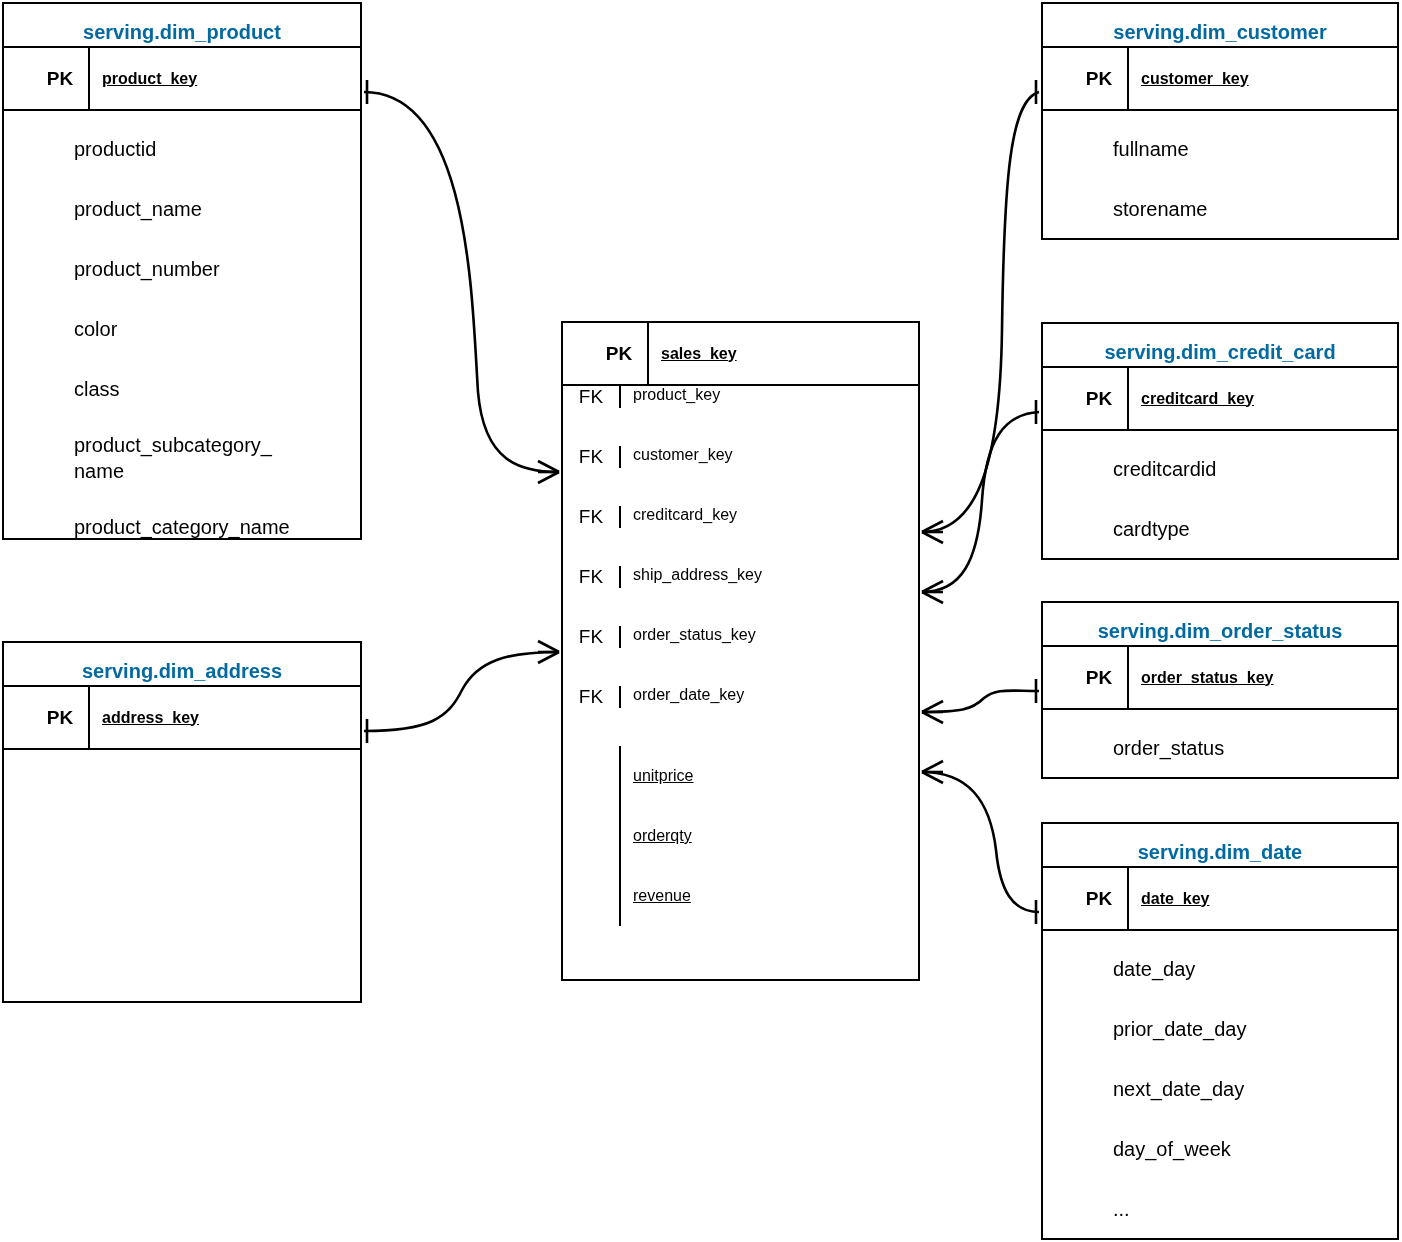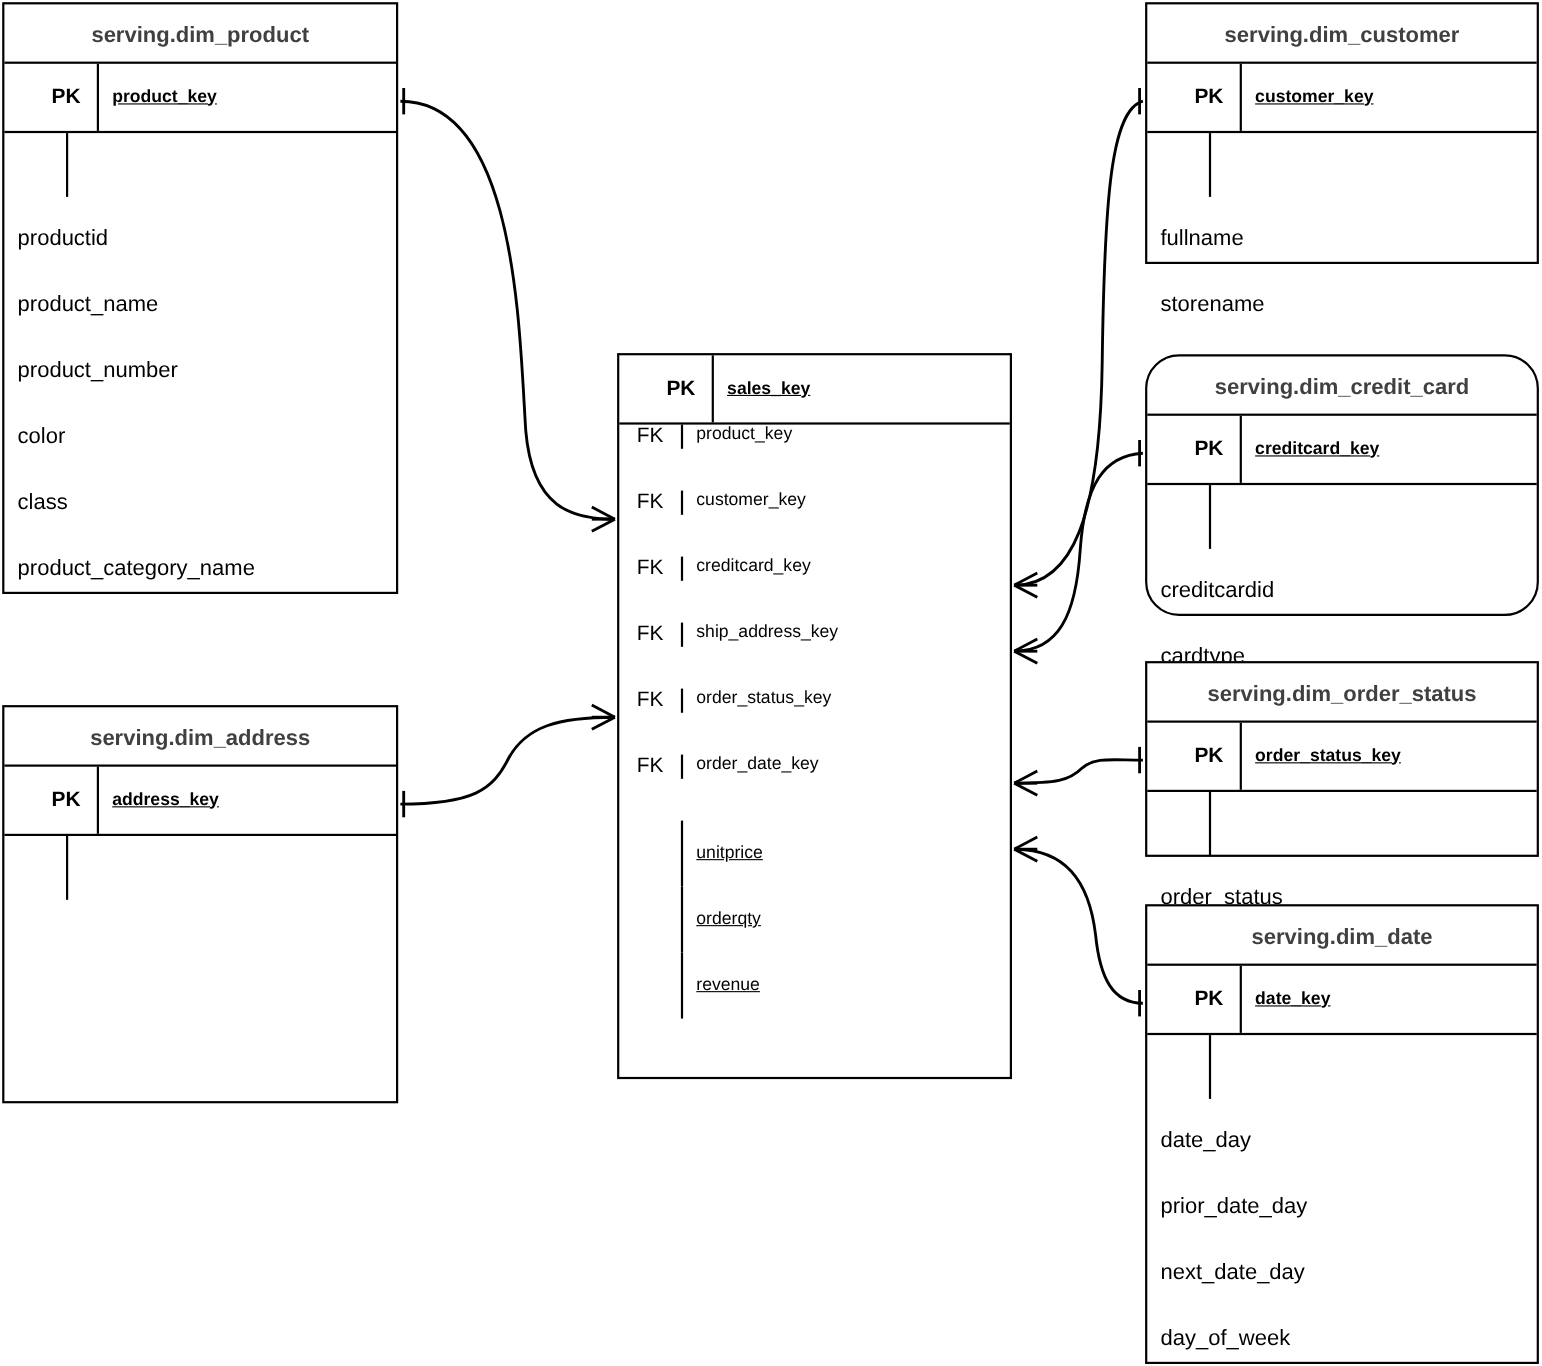--- a/index.html
+++ b/index.html
@@ -25,26 +25,26 @@
     pointer-events: none;
   }
   .entity {
     position: absolute;
     box-sizing: border-box;
     border: 2px solid #000000;
     background: #ffffff;
   }
   .ent-title {
     box-sizing: border-box;
-    height: 54px;
+    height: 44px;
     line-height: 56px;
     text-align: center;
     font-weight: bold;
     font-size: 20px;
-    color: #404040;
+    color: #0369a1;
     border-bottom: 2px solid #000000;
     white-space: nowrap;
   }
   .row {
     display: flex;
     box-sizing: border-box;
     align-items: stretch;
     padding-left: 28px;
   }
   .row.pkrow {
@@ -74,22 +74,21 @@
   .pkrow .keycell,
   .pkrow .attrcell {
     height: 61px;
   }
   .pkrow .attrcell {
     font-weight: bold;
     text-decoration: underline;
   }
   .body-rows {
     display: flex;
-    align-items: flex-start;
-    flex-direction: column;
+    align-items: flex-end;
   }
   .body-keycol {
     box-sizing: border-box;
     width: 58px;
     flex: 0 0 58px;
     border-right: 2px solid #000000;
   }
   .body-attrcol {
     box-sizing: border-box;
     flex: 1 1 auto;
@@ -196,20 +195,26 @@
       <div class="attrcell">product_key</div>
     </div>
     <div class="body-rows">
       <div class="body-keycol"></div>
       <div class="body-attrcol">
         <div class="attr">productid</div>
         <div class="attr">product_name</div>
         <div class="attr">product_number</div>
         <div class="attr">color</div>
         <div class="attr">class</div>
+        <div class="attr two-line">
+          <span class="wrap">
+            <span>product_subcategory_</span><br>
+            <span>name</span>
+          </span>
+        </div>
         <div class="attr">product_category_name</div>
       </div>
     </div>
   </div>
 
   <div class="entity" style="left:2px; top:641px; width:360px; height:362px;">
     <div class="ent-title">serving.dim_address</div>
     <div class="row pkrow">
       <div class="keycell">PK</div>
       <div class="attrcell">address_key</div>
@@ -272,21 +277,21 @@
     </div>
     <div class="body-rows">
       <div class="body-keycol"></div>
       <div class="body-attrcol">
         <div class="attr">fullname</div>
         <div class="attr">storename</div>
       </div>
     </div>
   </div>
 
-  <div class="entity" style="left:1041px; top:322px; width:358px; height:238px;border-radius:31px;">
+  <div class="entity" style="left:1041px; top:322px; width:358px; height:238px;">
     <div class="ent-title">serving.dim_credit_card</div>
     <div class="row pkrow">
       <div class="keycell">PK</div>
       <div class="attrcell">creditcard_key</div>
     </div>
     <div class="body-rows">
       <div class="body-keycol"></div>
       <div class="body-attrcol">
         <div class="attr">creditcardid</div>
         <div class="attr">cardtype</div>

